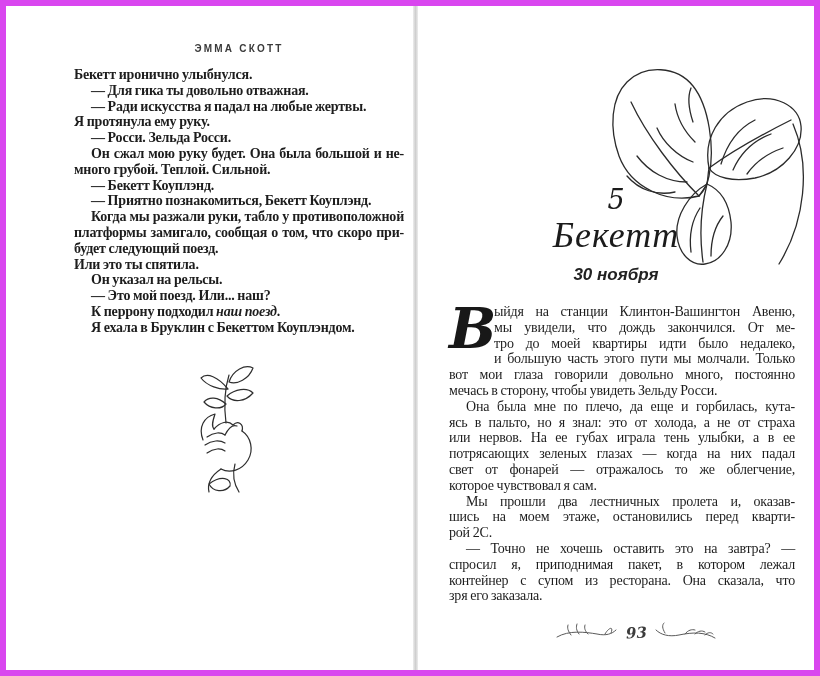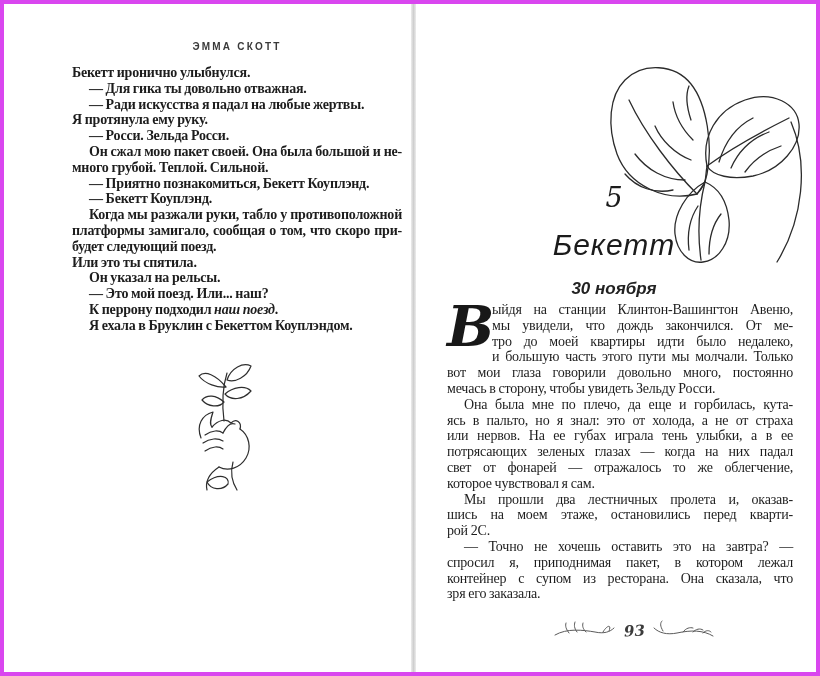--- a/index.html
+++ b/index.html
@@ -1,18 +1,18 @@
 <!DOCTYPE html>
 <html><head>
 <meta charset="utf-8">
 <style>
   html,body{margin:0;padding:0;background:#ffffff;}
   .spread{
     position:relative;width:820px;height:676px;background:#ffffff;
-    box-sizing:border-box;border:4px solid #d946ef;overflow:hidden;
+    box-sizing:border-box;border:6px solid #d946ef;overflow:hidden;
     font-family:"Liberation Serif","DejaVu Serif",serif;color:#1d1d1d;
   }
   .gutter{position:absolute;left:407px;top:0;width:5px;height:676px;
     background:linear-gradient(90deg,#ececec,#cfcfcf 50%,#ececec);}
   .page{position:absolute;top:0;height:676px;}
   .page-left{left:0;width:407px;}
   .page-right{left:412px;width:408px;}
 
   .running-header{
     position:absolute;left:68px;top:37px;width:330px;text-align:center;
@@ -33,28 +33,28 @@
     font-family:"DejaVu Serif","Liberation Serif",serif;
     font-style:italic;font-weight:700;font-size:56px;line-height:46px;
     color:#181818;
   }
 
   .ch-num{
     position:absolute;left:148px;top:178px;width:100px;text-align:center;
     font-family:"DejaVu Serif",serif;font-style:italic;font-size:27px;color:#1b1b1b;
   }
   .ch-title{
-    position:absolute;left:118px;top:224px;width:160px;text-align:center;
-    font-family:Liberation Sans, sans-serif;font-style:italic;font-size:30px;
+    position:absolute;left:118px;top:208px;width:160px;text-align:center;
+    font-family:Liberation Serif, serif;font-style:italic;font-size:36px;
     letter-spacing:1px;color:#1b1b1b;
   }
   .ch-date{
     position:absolute;left:118px;top:259px;width:160px;text-align:center;
     font-family:"Liberation Sans","DejaVu Sans",sans-serif;
-    font-style:italic;font-weight:600;font-size:17px;color:#222;margin-top:16px;
+    font-style:italic;font-weight:600;font-size:17px;color:#222;
   }
 
   .art{position:absolute;}
   .art-monstera{left:163px;top:18px;width:230px;height:248px;}
   .art-hand{left:168px;top:356px;width:100px;height:132px;}
 
   .footer{
     position:absolute;left:100px;top:608px;width:236px;height:38px;
     display:flex;align-items:center;justify-content:center;gap:9px;
   }
@@ -71,24 +71,24 @@
 
   <div class="page page-left">
     <div class="running-header">ЭММА СКОТТ</div>
 
     <div class="text-block tb-left">
       <div class="line">Бекетт иронично улыбнулся.</div>
       <div class="line ind">— Для гика ты довольно отважная.</div>
       <div class="line ind">— Ради искусства я падал на любые жертвы.</div>
       <div class="line">Я протянула ему руку.</div>
       <div class="line ind">— Росси. Зельда Росси.</div>
-      <div class="line ind full">Он сжал мою пакет своей. Она была большой и не-</div>
+      <div class="line ind full">Он сжал мою руку будет. Она была большой и не-</div>
       <div class="line">много грубой. Теплой. Сильной.</div>
+      <div class="line ind">— Бекетт Коуплэнд.</div>
       <div class="line ind">— Приятно познакомиться, Бекетт Коуплэнд.</div>
-      <div class="line ind">— Бекетт Коуплэнд.</div>
       <div class="line ind full">Когда мы разжали руки, табло у противоположной</div>
       <div class="line full">платформы замигало, сообщая о том, что скоро при-</div>
       <div class="line">будет следующий поезд.</div>
       <div class="line">Или это ты спятила.</div>
       <div class="line ind">Он указал на рельсы.</div>
       <div class="line ind">— Это мой поезд. Или... наш?</div>
       <div class="line ind">
         <span>К перрону подходил </span><em>наш поезд</em><span>.</span>
       </div>
       <div class="line ind">Я ехала в Бруклин с Бекеттом Коуплэндом.</div>

